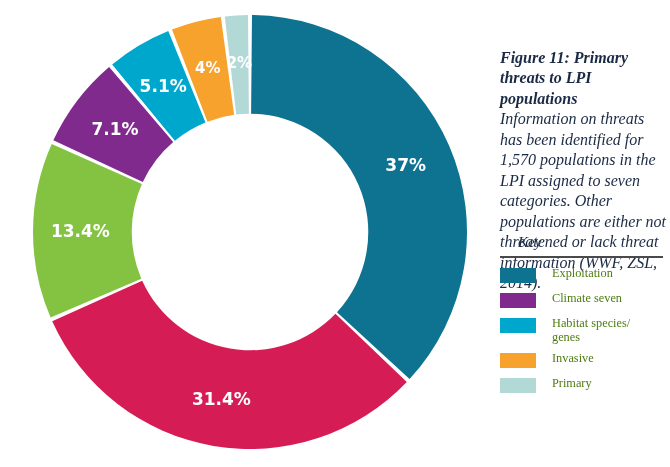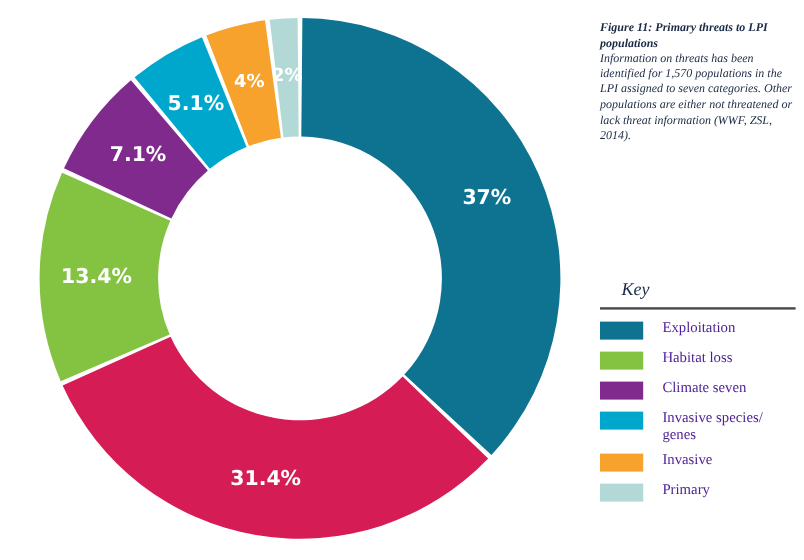--- a/index.html
+++ b/index.html
@@ -43,25 +43,25 @@
   
   #side-panel {
     position: absolute;
     left: 497px;
     top: 0;
     width: 173px;
     height: 467px;
   }
   #caption {
     position: absolute;
-    top: 18px;
+    top: 48px;
     left: 3px;
     width: 168px;
     color: #1b2a44;
-    font-size: 10px;
+    font-size: 16px;
     line-height: 1.28;
   }
   #caption-title {
     font-weight: bold;
     font-style: italic;
     display: block;
   }
   #caption-body {
     font-style: italic;
     display: block;
@@ -95,21 +95,21 @@
   .legend-swatch {
     width: 36px;
     height: 15px;
     flex: 0 0 36px;
     margin-top: 1px;
   }
   .legend-label {
     margin-left: 16px;
     font-size: 12.3px;
     line-height: 1.12;
-    color: #4c1d95;
+    color: #4d7c0f;
     white-space: pre-line;
   }
 </style>
 </head>
 <body>
 
 <div id="chart-area">
   <svg id="donut-svg" width="490" height="467" viewBox="0 0 490 467" xmlns="http://www.w3.org/2000/svg">
     <g id="slices-group">
         <path d="M 251.98833852651987 15.009109615394323 A 217 217 0 0 1 409.54066291055165 379.0910496191449 L 336.94966128625066 312.16462204243396 A 118.26500000000001 118.26500000000001 0 0 0 251.08364449695333 113.7399647403899 Z" fill="#0e7291"></path>
@@ -141,30 +141,26 @@
 
   <div id="key-block">
     <div id="key-heading">Key</div>
     <div id="key-rule"></div>
     <div id="legend-rows">
         <div class="legend-row">
           <div class="legend-swatch" style="background: rgb(14, 114, 145);"></div>
           <div class="legend-label">Exploitation</div>
         </div>
         <div class="legend-row">
-          <div class="legend-swatch" style="background: rgb(132, 195, 65);"></div>
-          <div class="legend-label">Habitat loss</div>
-        </div>
-        <div class="legend-row">
           <div class="legend-swatch" style="background: rgb(129, 42, 142);"></div>
           <div class="legend-label">Climate seven</div>
         </div>
         <div class="legend-row">
           <div class="legend-swatch" style="background: rgb(0, 167, 205);"></div>
-          <div class="legend-label">Invasive species/
+          <div class="legend-label">Habitat species/
 genes</div>
         </div>
         <div class="legend-row">
           <div class="legend-swatch" style="background: rgb(246, 162, 45);"></div>
           <div class="legend-label">Invasive</div>
         </div>
         <div class="legend-row">
           <div class="legend-swatch" style="background: rgb(179, 217, 215);"></div>
           <div class="legend-label">Primary</div>
         </div>

